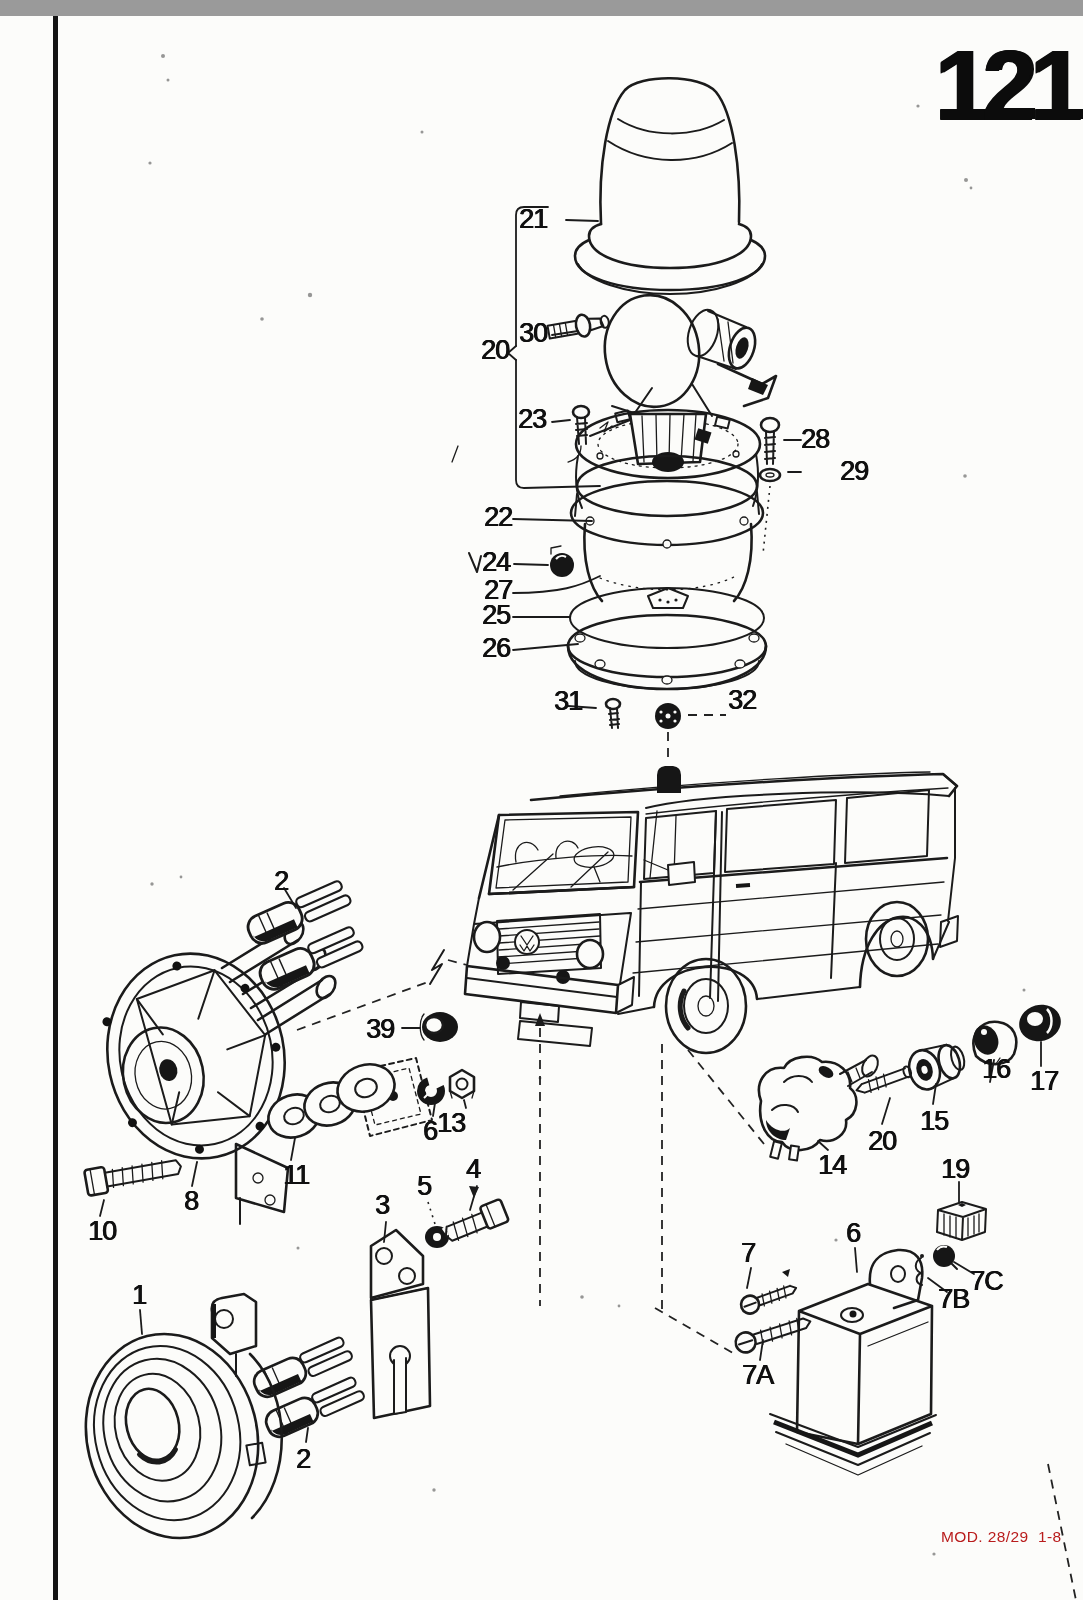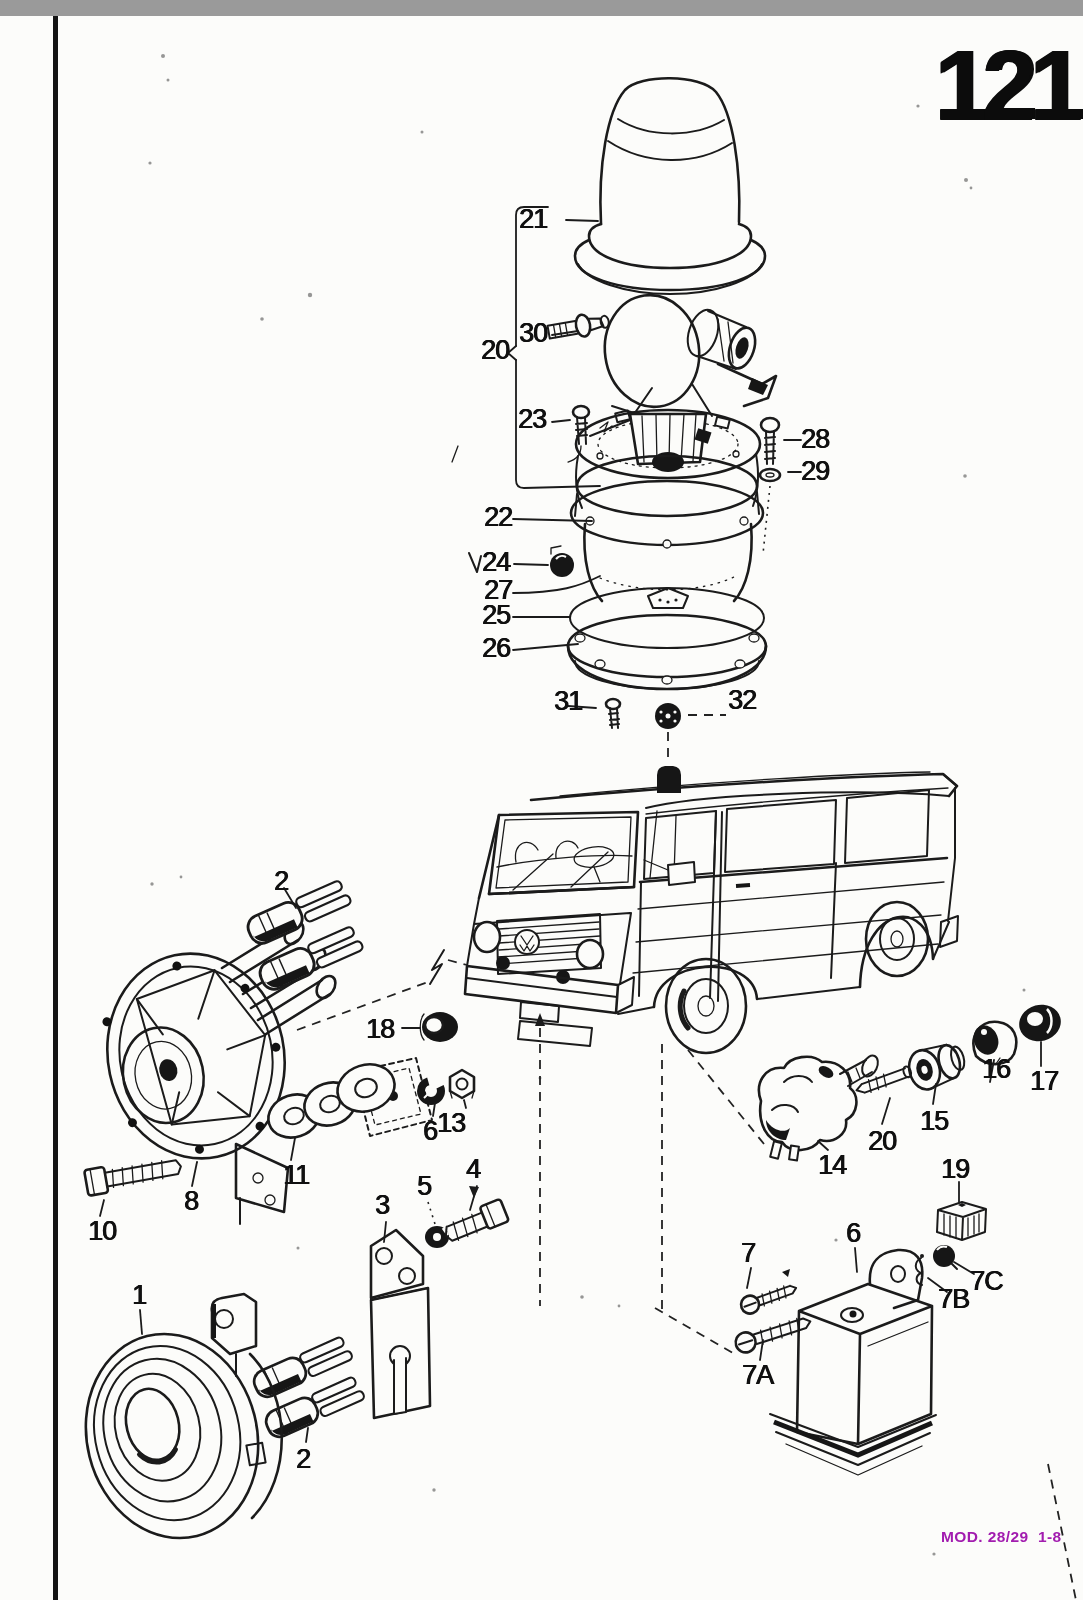--- a/index.html
+++ b/index.html
@@ -22,22 +22,22 @@
     position:absolute;font-size:27px;font-weight:normal;letter-spacing:-1px;
     color:#101010;white-space:nowrap;line-height:1;
     text-shadow:0.7px 0 #101010,-0.3px 0 #101010;
   }
   .pagenum{
     position:absolute;left:934px;top:20px;font-size:98px;font-weight:bold;
     letter-spacing:-7px;line-height:1;color:#0c0c0c;
     text-shadow:2px 0 #0c0c0c,1px 0 #0c0c0c,0 1px #0c0c0c,3px 0 #0c0c0c;
   }
   .footer{
-    position:absolute;left:941px;top:1512px;font-size:15.5px;font-weight:bold;
-    letter-spacing:0.4px;color:#a21caf;white-space:pre;
+    position:absolute;left:941px;top:1512px;font-size:15.5px;font-weight:normal;
+    letter-spacing:0.4px;color:#b91c1c;white-space:pre;
   }
   .next-page{
     position:absolute;left:926px;top:1586px;width:157px;height:14px;overflow:hidden;
   }
   .next-page span{
     display:block;font-size:114px;font-weight:bold;letter-spacing:-6px;line-height:1;
     margin-top:-16px;color:#0c0c0c;text-shadow:3px 0 #0c0c0c,1px 0 #0c0c0c;
   }
 </style>
 </head>
@@ -525,30 +525,30 @@
   </g>
 </svg>
 
 <div class="pagenum">121</div>
 
 <div class="part-label" style="left:519px;top:190px">21</div>
 <div class="part-label" style="left:481px;top:321px">20</div>
 <div class="part-label" style="left:519px;top:304px">30</div>
 <div class="part-label" style="left:518px;top:390px">23</div>
 <div class="part-label" style="left:801px;top:410px">28</div>
-<div class="part-label" style="left:801px;top:442px">29</div>
+<div class="part-label" style="left:840px;top:442px">29</div>
 <div class="part-label" style="left:484px;top:488px">22</div>
 <div class="part-label" style="left:482px;top:533px">24</div>
 <div class="part-label" style="left:484px;top:561px">27</div>
 <div class="part-label" style="left:482px;top:586px">25</div>
 <div class="part-label" style="left:482px;top:619px">26</div>
 <div class="part-label" style="left:554px;top:672px">31</div>
 <div class="part-label" style="left:728px;top:671px">32</div>
 <div class="part-label" style="left:274px;top:852px">2</div>
-<div class="part-label" style="left:366px;top:1000px">18</div>
+<div class="part-label" style="left:366px;top:1000px">39</div>
 <div class="part-label" style="left:423px;top:1102px">6</div>
 <div class="part-label" style="left:437px;top:1094px">13</div>
 <div class="part-label" style="left:283px;top:1146px">11</div>
 <div class="part-label" style="left:184px;top:1172px">8</div>
 <div class="part-label" style="left:88px;top:1202px">10</div>
 <div class="part-label" style="left:132px;top:1266px">1</div>
 <div class="part-label" style="left:375px;top:1176px">3</div>
 <div class="part-label" style="left:417px;top:1157px">5</div>
 <div class="part-label" style="left:466px;top:1140px">4</div>
 <div class="part-label" style="left:296px;top:1430px">2</div>

